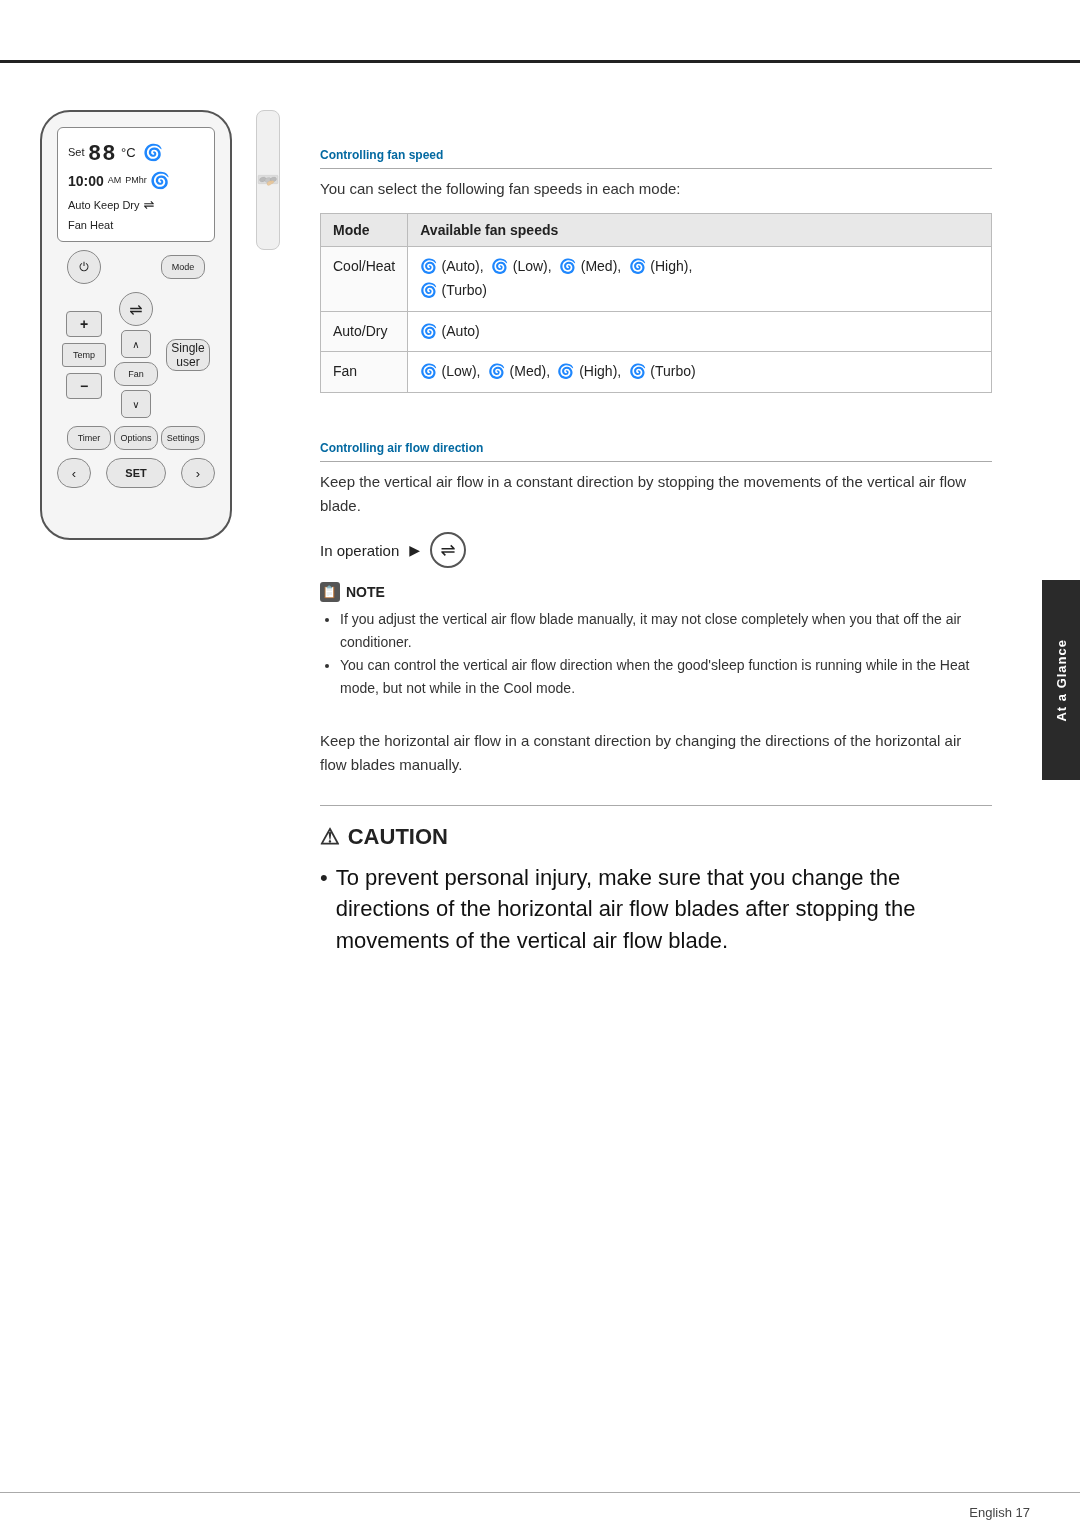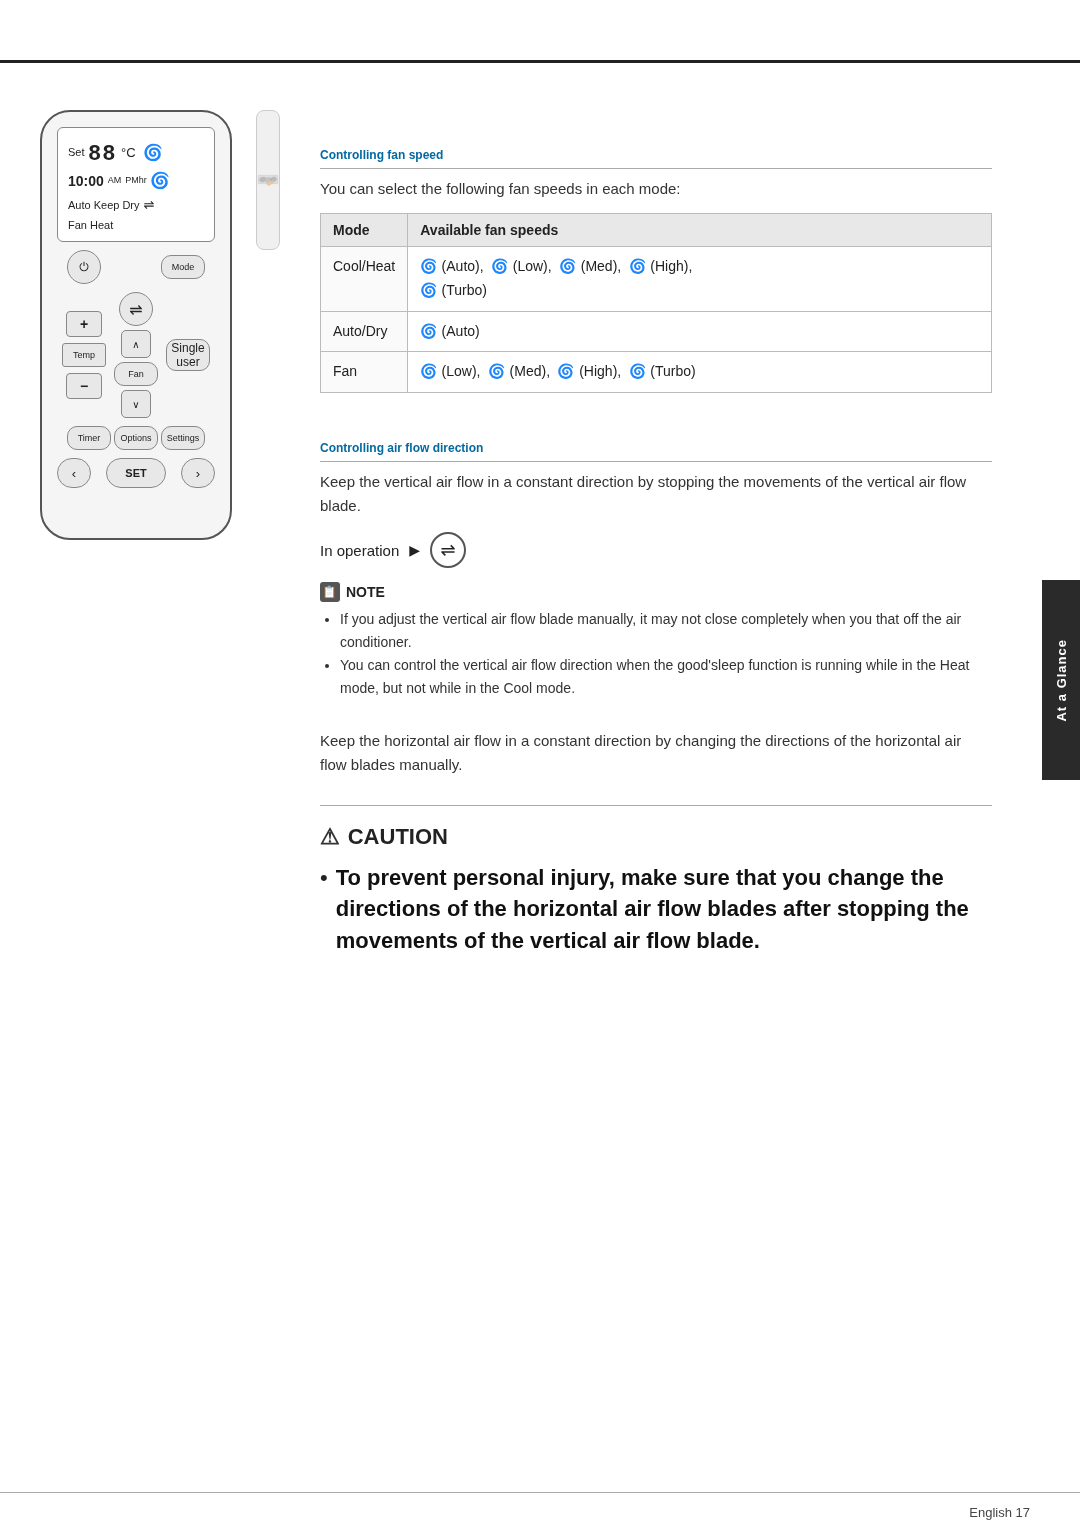--- a/index.html
+++ b/index.html
@@ -379,21 +379,21 @@
       align-items: center;
       gap: 8px;
       margin-bottom: 12px;
     }
     .caution-icon {
       font-size: 22px;
       color: #333;
     }
     .caution-text {
       font-size: 22px;
-      font-weight: bold;
+      font-weight: normal;
       line-height: 1.45;
       color: #111;
     }
     .caution-bullet {
       display: flex;
       gap: 8px;
       align-items: flex-start;
     }
     .caution-bullet-dot {
       font-size: 22px;

